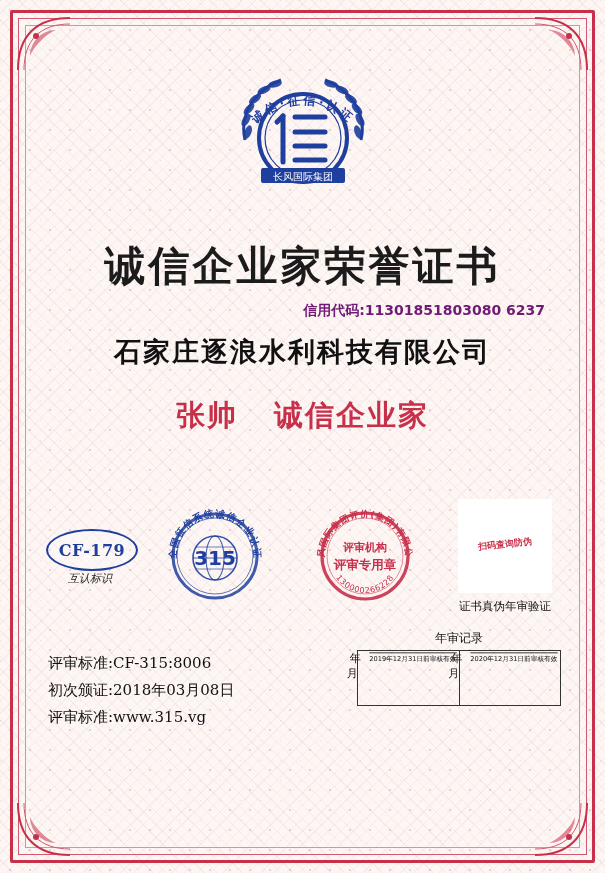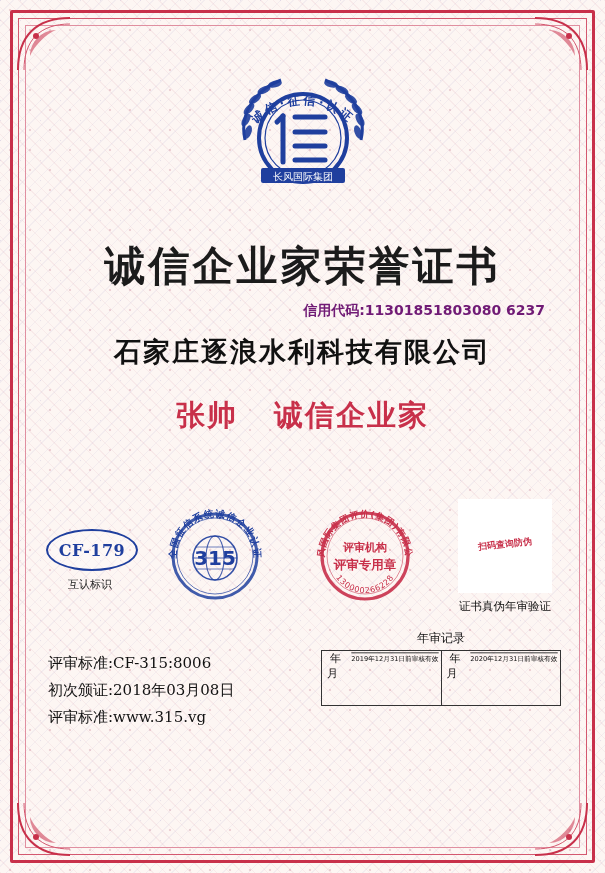--- a/index.html
+++ b/index.html
@@ -156,25 +156,25 @@
     border-radius: 50%;
     display: flex; align-items: center; justify-content: center;
     color: #1f3f9e;
     font-family: "DejaVu Serif", serif;
     font-weight: bold;
     font-size: 16px;
     letter-spacing: 0.5px;
     background: rgba(255,255,255,0.25);
   }
   .seal-caption {
-    margin-top: 6px;
     font-family: "DejaVu Sans", sans-serif;
     font-size: 11px;
     color: #222;
     white-space: nowrap;
+    font-style: italic;
   }
   .seal-blue {
     position: absolute;
     left: 126px; top: 12px;
     width: 110px; height: 110px;
   }
   .seal-red {
     position: absolute;
     left: 276px; top: 12px;
     width: 110px; height: 110px;
@@ -230,21 +230,21 @@
     font-size: 15px;
     color: #111;
     line-height: 27px;
   }
   .info-list div { white-space: nowrap; }
 
   .annual-box {
     position: absolute;
     right: 10px;
     top: 596px;
-    width: 240px;
+    width: 204px;
   }
   .annual-title {
     text-align: center;
     font-family: "DejaVu Sans", sans-serif;
     font-size: 12px;
     color: #111;
     margin-bottom: 3px;
   }
   .annual-table {
     width: 100%;

